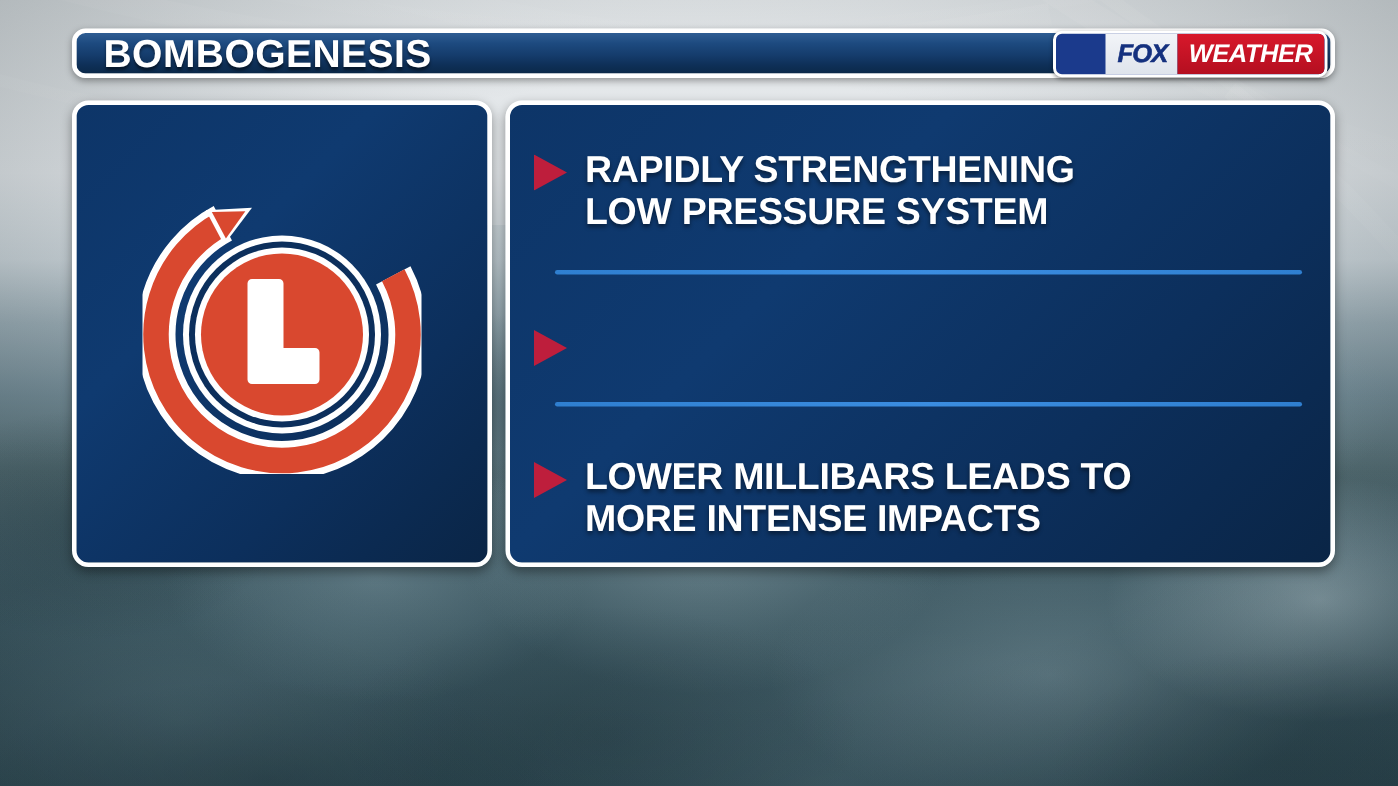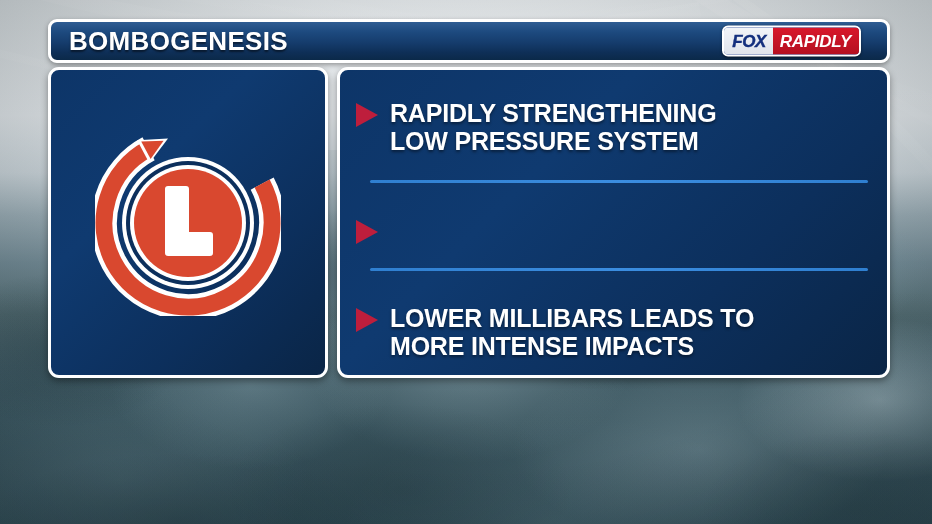--- a/index.html
+++ b/index.html
@@ -77,21 +77,21 @@
     inset: 0;
     background:
       linear-gradient(180deg, rgba(255,255,255,0) 55%, rgba(26,45,52,.22) 100%),
       radial-gradient(ellipse 700px 380px at 466px 262px, rgba(0,0,0,0) 55%, rgba(20,36,42,.28) 100%);
   }
 
   
   .titlebar {
     position: absolute;
     left: 48px; top: 19px;
-    width: 842px; height: 44px;
+    width: 842px; height: 33px;
     border: 3px solid #ffffff;
     border-radius: 9px;
     background: linear-gradient(180deg, #2f5d93 0%, #1d4a7f 26%, #153c6c 55%, #0e2f57 80%, #0b2949 100%);
     box-shadow: 0 2px 5px rgba(0,0,0,.35);
     box-sizing: border-box;
   }
   .titlebar-text {
     position: absolute;
     left: 18px; top: 50%;
     transform: translateY(-50%);
@@ -99,30 +99,31 @@
     font-size: 26px;
     font-weight: bold;
     letter-spacing: 0.3px;
     white-space: nowrap;
     text-shadow: 0 2px 2px rgba(0,0,0,.5);
   }
 
   
   .fw-logo {
     position: absolute;
-    right: 26px; top: 50%;
+    right: 2px; top: 50%;
     transform: translateY(-50%);
     height: 27px;
     display: flex;
     align-items: stretch;
     border: 2px solid #ffffff;
     border-radius: 6px;
     overflow: hidden;
     background: #1b3a8c;
     box-shadow: 0 1px 3px rgba(0,0,0,.45);
+    padding-left: 33px;
   }
   .fw-fox {
     background: linear-gradient(180deg, #f2f4f8 0%, #dfe4ec 100%);
     display: flex; align-items: center;
     padding: 0 7px 0 8px;
   }
   .fw-fox-text {
     color: #14307e;
     font-size: 17px;
     font-weight: bold;
@@ -242,21 +243,21 @@
   <div class="bg-vignette"></div>
 
   <div class="titlebar">
     <div class="titlebar-text">BOMBOGENESIS</div>
 
     <div class="fw-logo">
       <div class="fw-fox">
         <span class="fw-fox-text">FOX</span>
       </div>
       <div class="fw-weather">
-        <span class="fw-weather-text">RAPIDLY</span>
+        <span class="fw-weather-text">WEATHER</span>
       </div>
     </div>
   </div>
 
   <div class="panel panel-left">
     <div class="lp-icon">
       <svg width="186" height="186" viewBox="0 0 186 186">
 
         <g transform="translate(93,93)">
 

